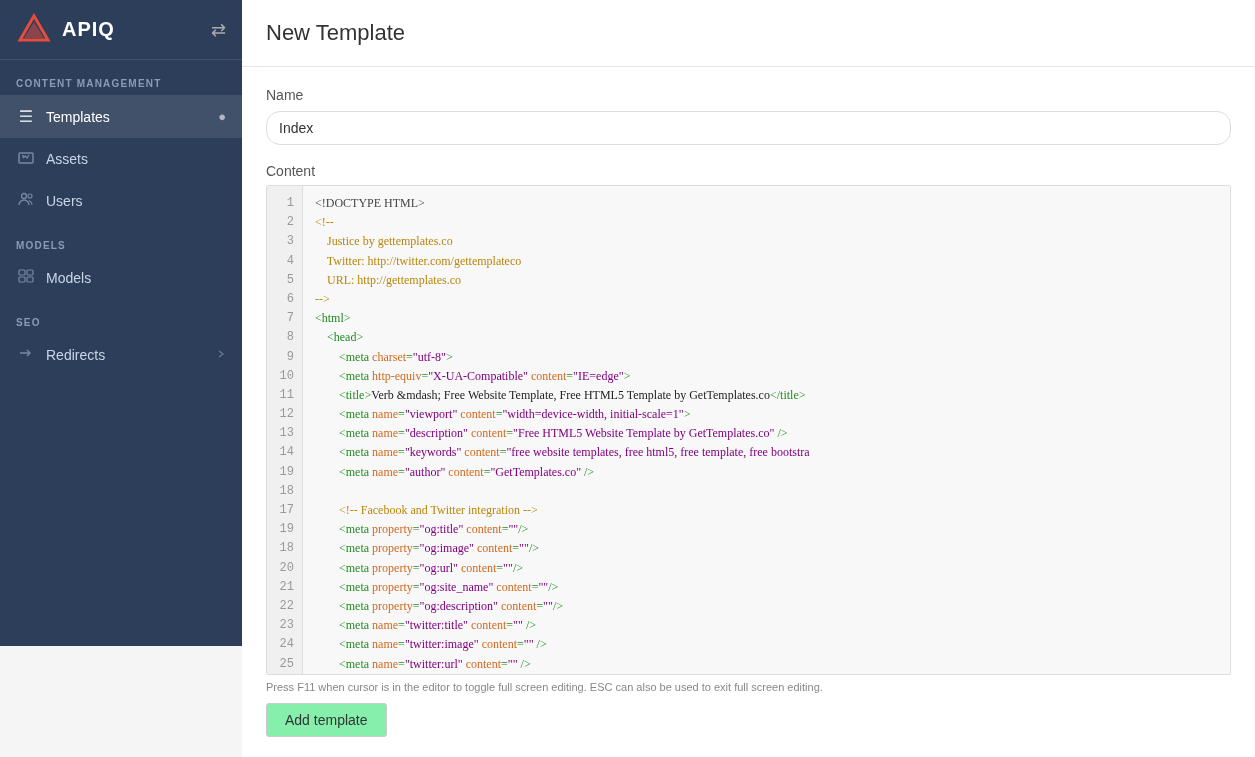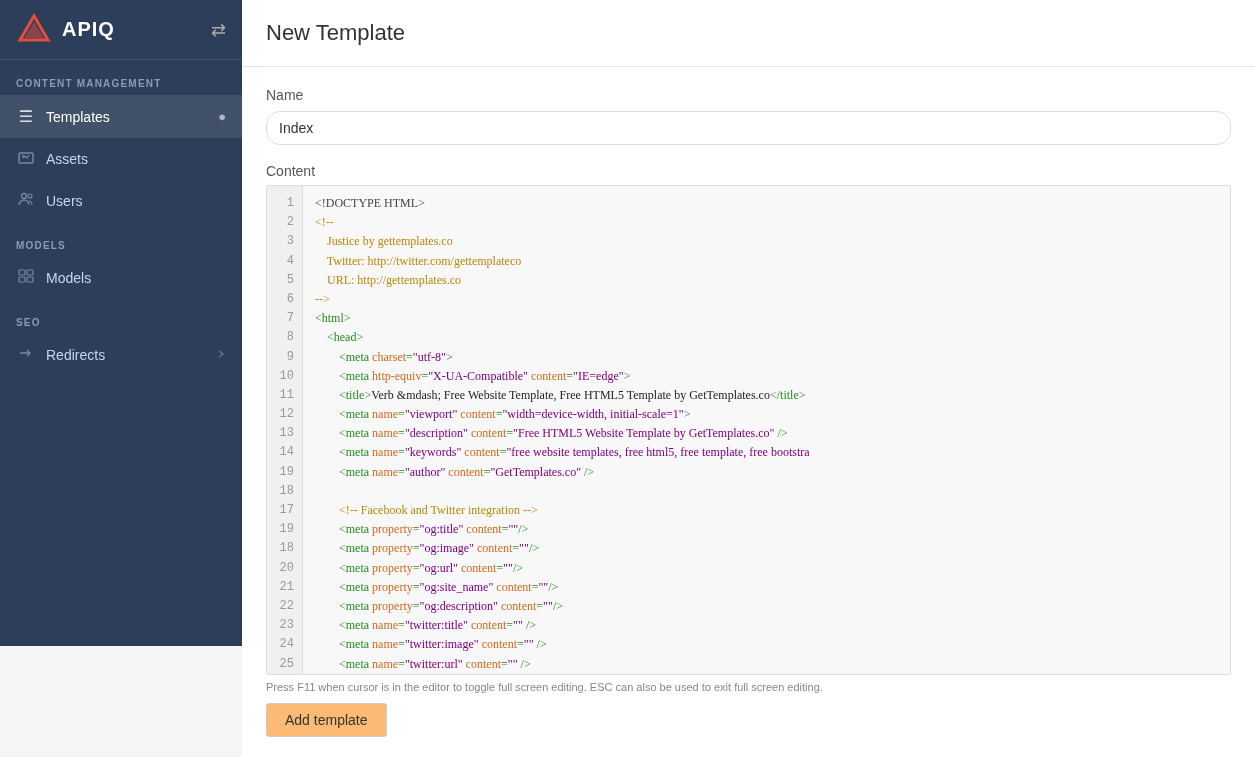--- a/index.html
+++ b/index.html
@@ -150,21 +150,21 @@
       font-size: 12px;
       flex: 1;
       font-family: Liberation Serif, serif;
     }
     .editor-footer {
       font-size: 11px;
       color: #888;
       padding: 6px 0 10px 0;
     }
     .add-btn {
-      background: #fdba74;
+      background: #86efac;
       border: 1px solid #ccc;
       padding: 8px 18px;
       font-size: 14px;
       color: #333;
       border-radius: 3px;
       cursor: pointer;
     }
 
     
     .c-doctype { color: #444; }

